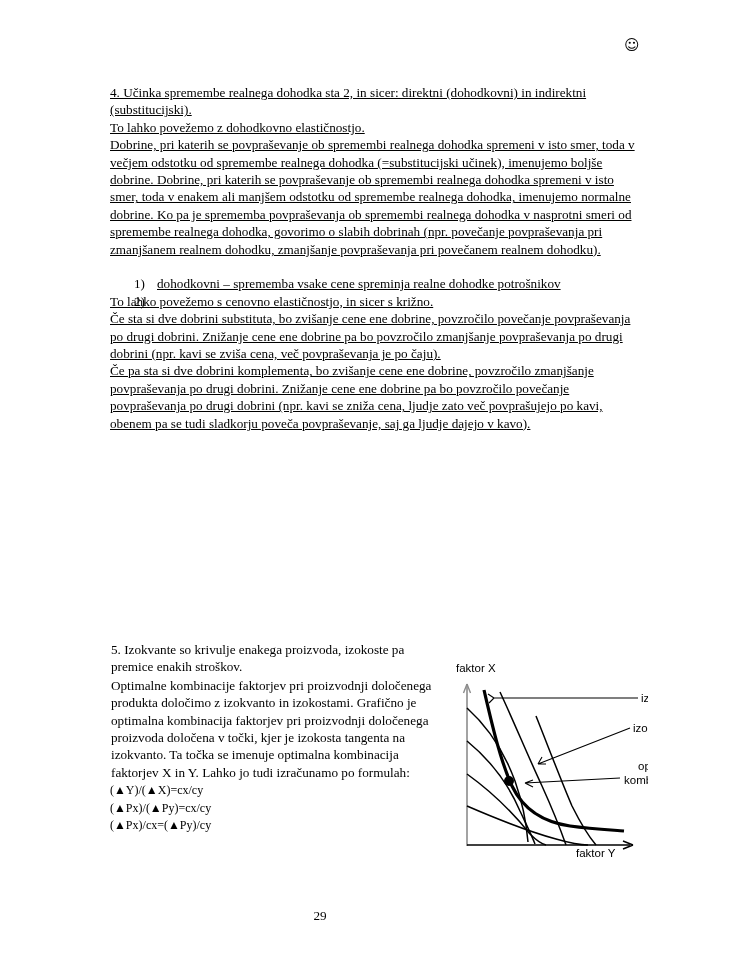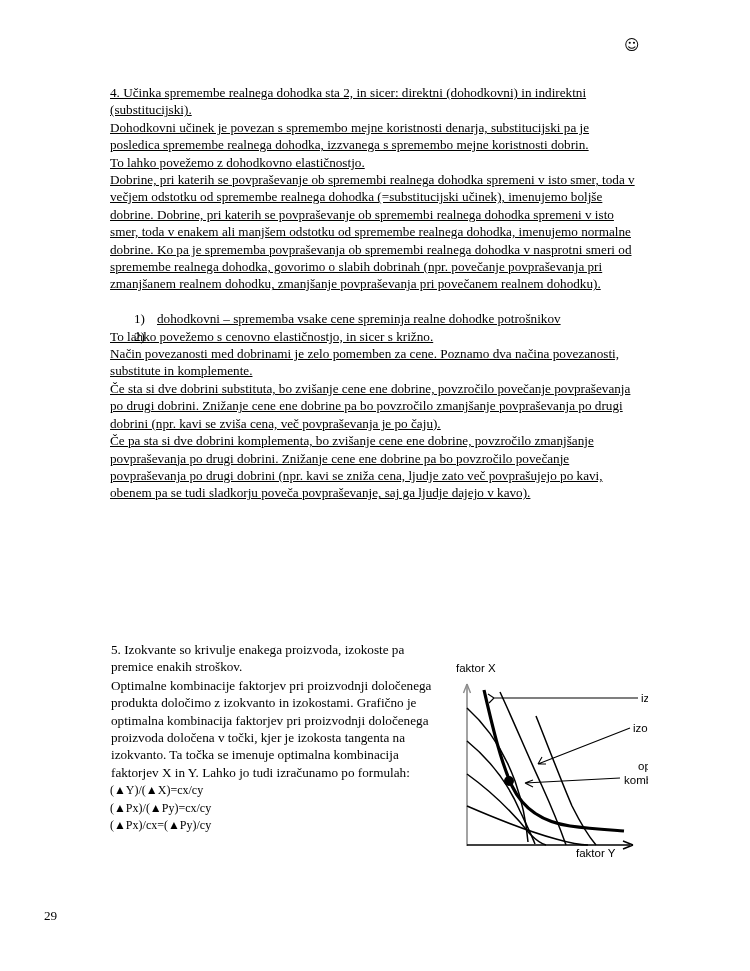--- a/index.html
+++ b/index.html
@@ -93,53 +93,50 @@
   }
   .figure svg {
     display: block;
   }
   
   .pagenum {
     position: absolute;
     left: 0;
     top: 908px;
     width: 640px;
-    text-align: left;
+    text-align: center;
     font-size: 13.2px;
-    padding-left: 44px;
   }
 </style>
 </head>
 <body>
 
 <div id="page">
 
   <div class="smiley">☺</div>
 
   <div class="textcol">
     <p>4. Učinka spremembe realnega dohodka sta 2, in sicer: direktni (dohodkovni) in indirektni (substitucijski).</p>
-    <p>Dohodkovni učinek je povezan s spremembo mejne koristnosti denarja, substitucijski pa je posledica spremembe realnega dohodka, izzvanega s spremembo mejne koristnosti dobrin.</p>
     <p>To lahko povežemo z dohodkovno elastičnostjo.</p>
     <p>Dobrine, pri katerih se povpraševanje ob spremembi realnega dohodka spremeni v isto smer, toda v večjem odstotku od spremembe realnega dohodka (=substitucijski učinek), imenujemo boljše dobrine. Dobrine, pri katerih se povpraševanje ob spremembi realnega dohodka spremeni v isto smer, toda v enakem ali manjšem odstotku od spremembe realnega dohodka, imenujemo normalne dobrine. Ko pa je sprememba povpraševanja ob spremembi realnega dohodka v nasprotni smeri od spremembe realnega dohodka, govorimo o slabih dobrinah (npr. povečanje povpraševanja pri zmanjšanem realnem dohodku, zmanjšanje povpraševanja pri povečanem realnem dohodku).</p>
 
     <div class="gap"></div>
 
 
     <ol class="numlist">
       <li>
         <span class="num">1)</span>
         <span>dohodkovni – sprememba vsake cene spreminja realne dohodke potrošnikov</span>
       </li>
       <li>
         <span class="num">2)</span>
       </li>
     </ol>
 
     <p>To lahko povežemo s cenovno elastičnostjo, in sicer s križno.</p>
-    <p>Način povezanosti med dobrinami je zelo pomemben za cene. Poznamo dva načina povezanosti, substitute in komplemente.</p>
     <p>Če sta si dve dobrini substituta, bo zvišanje cene ene dobrine, povzročilo povečanje povpraševanja po drugi dobrini. Znižanje cene ene dobrine pa bo povzročilo zmanjšanje povpraševanja po drugi dobrini (npr. kavi se zviša cena, več povpraševanja je po čaju).</p>
     <p>Če pa sta si dve dobrini komplementa, bo zvišanje cene ene dobrine, povzročilo zmanjšanje povpraševanja po drugi dobrini. Znižanje cene ene dobrine pa bo povzročilo povečanje povpraševanja po drugi dobrini (npr. kavi se zniža cena, ljudje zato več povprašujejo po kavi, obenem pa se tudi sladkorju poveča povpraševanje, saj ga ljudje dajejo v kavo).</p>
   </div>
 
   <div class="lowerwrap">
     <div class="lowertext">
       <p>5. Izokvante so krivulje enakega proizvoda, izokoste pa premice enakih stroškov.</p>
       <p>Optimalne kombinacije faktorjev pri proizvodnji določenega produkta določimo z izokvanto in izokostami. Grafično je optimalna kombinacija faktorjev pri proizvodnji določenega proizvoda določena v točki, kjer je izokosta tangenta na izokvanto. Ta točka se imenuje optimalna kombinacija faktorjev X in Y. Lahko jo tudi izračunamo po formulah:</p>
       <div class="formula">(▲Y)/(▲X)=cx/cy</div>
       <div class="formula">(▲Px)/(▲Py)=cx/cy</div>

